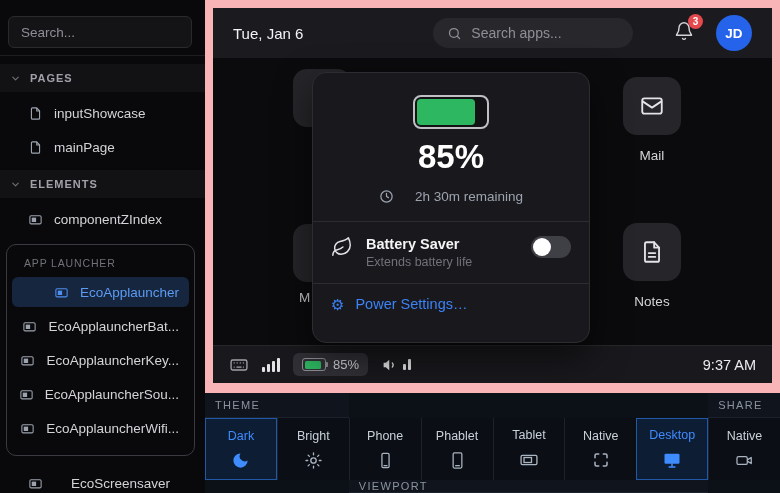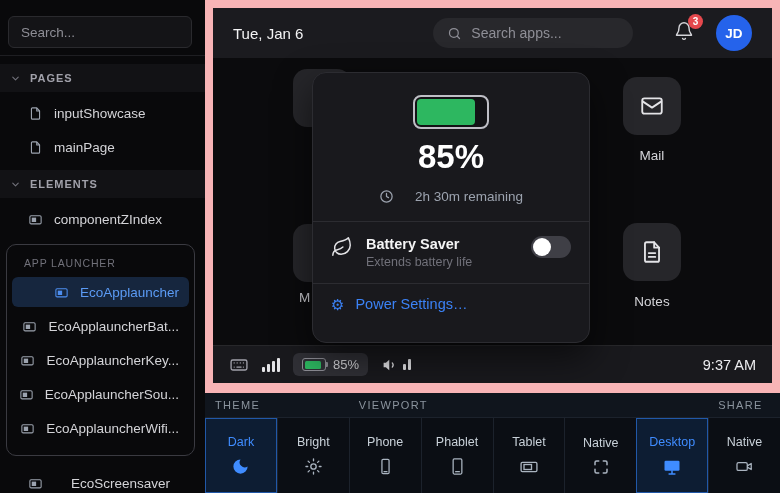--- a/index.html
+++ b/index.html
@@ -333,22 +333,22 @@
             </span>
         </span>
         <span class="clock-time">9:37 AM</span>
       </footer>
 
     </div>
   </div>
 
   <div class="toolbar">
     <div class="tb-head th-theme">THEME</div>
+    <div class="tb-head th-share">SHARE</div>
     <div class="tb-head th-viewport">VIEWPORT</div>
-    <div class="tb-head th-share">SHARE</div>
 
     <div class="tb-btn selected">
       <span>Dark</span>
       <span class="tbi">
           <svg width="19" height="19" viewBox="0 0 24 24" fill="currentColor">
             <path d="M12 3a6.5 6.5 0 0 0 9 9 9 9 0 1 1-9-9Z"></path>
           </svg>
         </span>
     </div>
     <div class="tb-btn">

